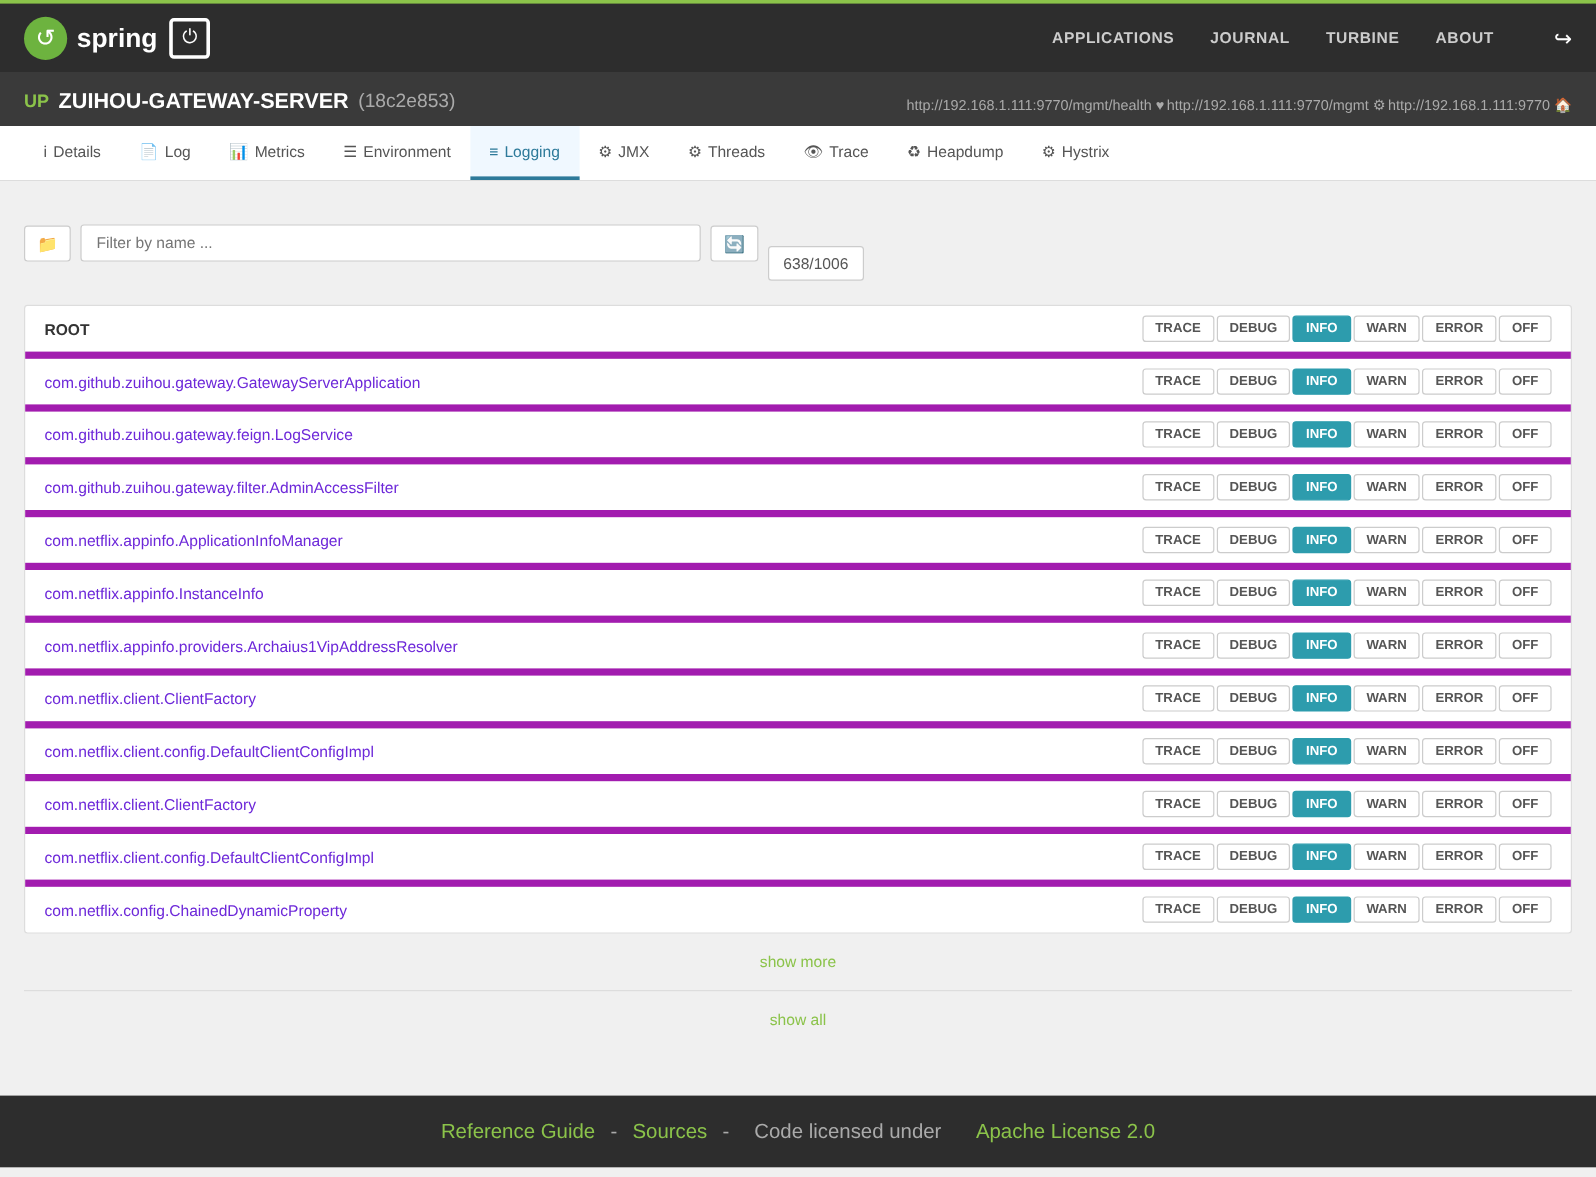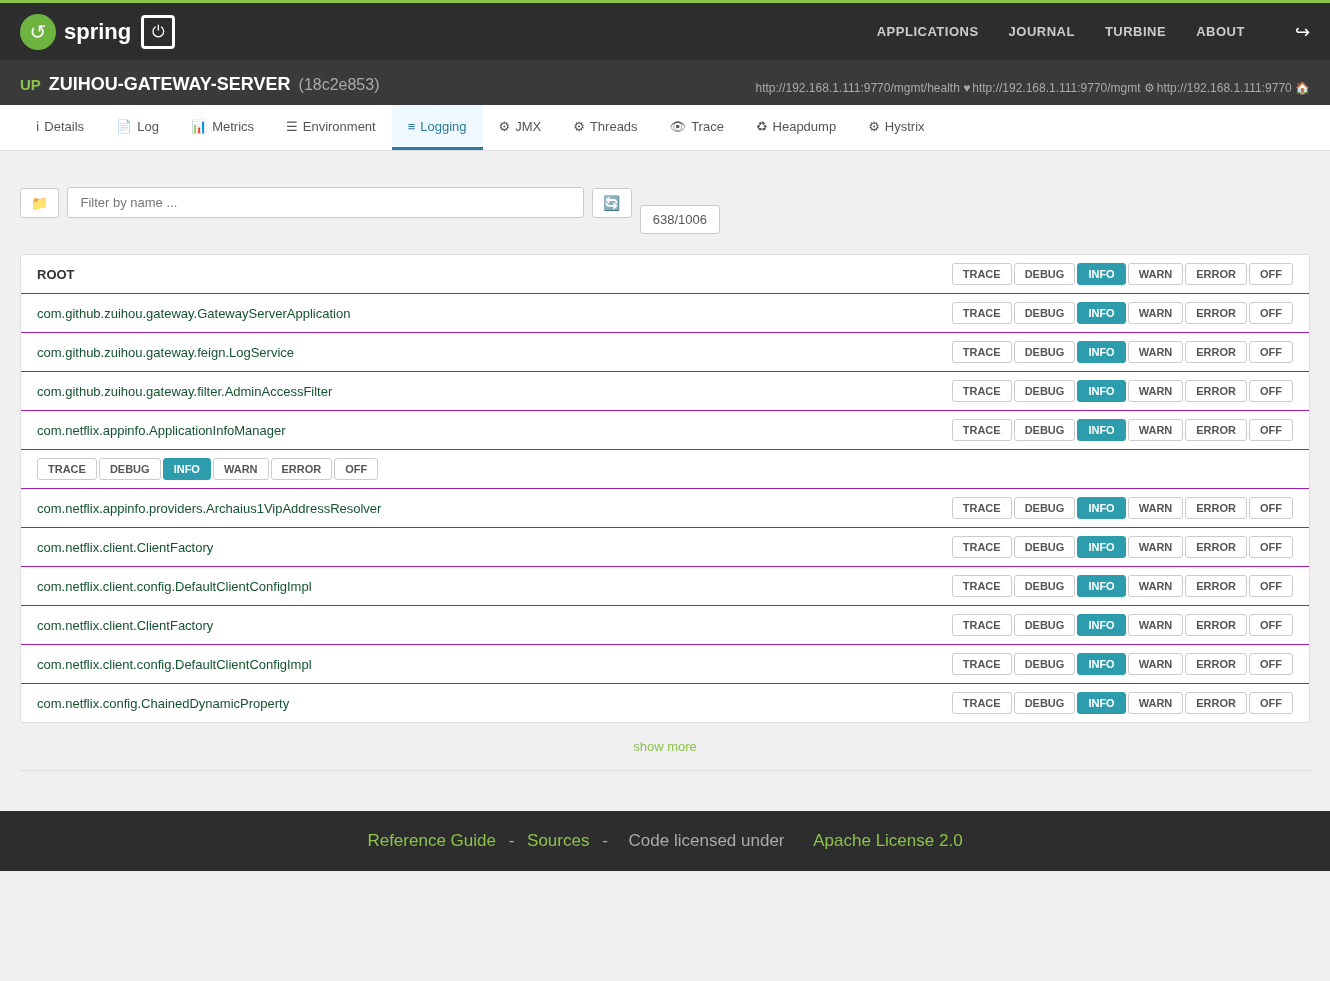--- a/index.html
+++ b/index.html
@@ -194,26 +194,26 @@
     
     .logger-list {
       background: white;
       border: 1px solid #ddd;
       border-radius: 3px;
     }
     .logger-row {
       display: flex;
       align-items: center;
       padding: 8px 16px;
-      border-bottom: 1px solid #a21caf;
+      border-bottom: 6px solid #a21caf;
     }
     .logger-row:last-child { border-bottom: none; }
     .logger-name {
       flex: 1;
-      color: #14532d;
+      color: #6d28d9;
       font-size: 13px;
     }
     .logger-name.root {
       color: #333;
       font-weight: bold;
     }
     .level-buttons {
       display: flex;
       gap: 2px;
     }
@@ -401,20 +401,21 @@
         <div class="level-buttons">
           <button class="level-btn">TRACE</button>
           <button class="level-btn">DEBUG</button>
           <button class="level-btn active-info">INFO</button>
           <button class="level-btn">WARN</button>
           <button class="level-btn">ERROR</button>
           <button class="level-btn">OFF</button>
         </div>
       </div>
       <div class="logger-row">
+        <span class="logger-name">com.netflix.appinfo.InstanceInfo</span>
         <div class="level-buttons">
           <button class="level-btn">TRACE</button>
           <button class="level-btn">DEBUG</button>
           <button class="level-btn active-info">INFO</button>
           <button class="level-btn">WARN</button>
           <button class="level-btn">ERROR</button>
           <button class="level-btn">OFF</button>
         </div>
       </div>
       <div class="logger-row">
@@ -482,20 +483,23 @@
           <button class="level-btn">ERROR</button>
           <button class="level-btn">OFF</button>
         </div>
       </div>
     </div>
 
   <div class="show-more-area" style="background:transparent; border:none;">
     <a class="show-link">show more</a>
   </div>
   <hr class="divider-line">
+  <div class="show-more-area" style="background:transparent; border:none;">
+    <a class="show-link">show all</a>
+  </div>
 
 </div>
 
 <footer class="footer">
   <a>Reference Guide</a>
   <span> - </span>
   <a>Sources</a>
   <span> - </span>
   <span>Code licensed under</span>
   <span> </span>

